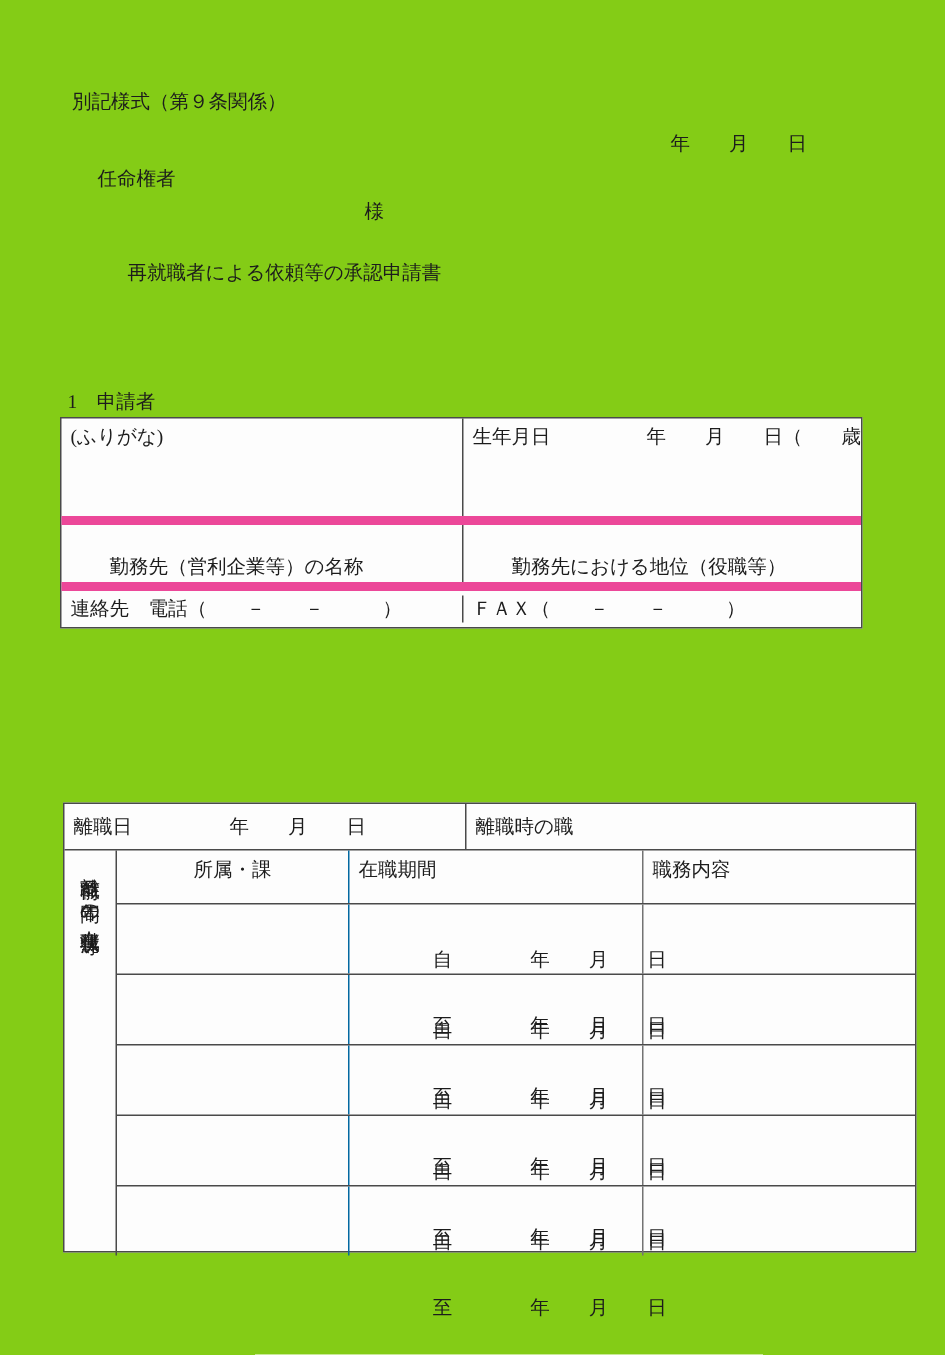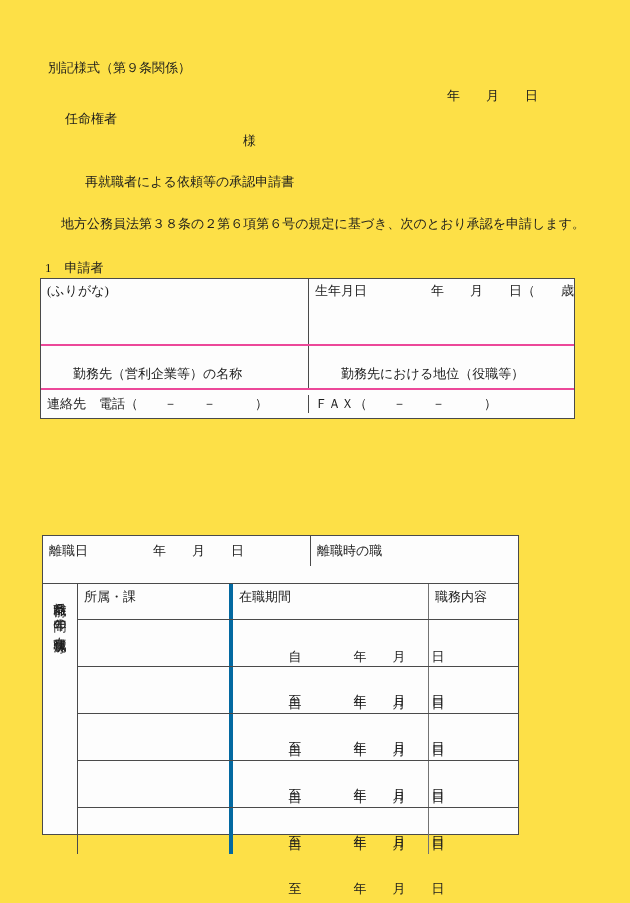--- a/index.html
+++ b/index.html
@@ -4,84 +4,83 @@
 <style>
   * { margin: 0; padding: 0; box-sizing: border-box; }
   html, body { background: #ffffff; }
   body {
     width: 630px; height: 903px;
     font-family: "Liberation Serif", "DejaVu Serif", serif;
     color: #1c1c1c;
     font-size: 13px;
     position: relative;
   }
-  .page { position: absolute; left: 0; top: 0; width: 630px; height: 903px; background: #fde047; }
+  .page { position: absolute; left: 0; top: 0; width: 630px; height: 903px; background: #84cc16; }
   .t { position: absolute; white-space: pre; line-height: 1.2; }
 
   
   .table1 {
     position: absolute; left: 40px; top: 278px; width: 535px;
     border: 1px solid #4a4a4a; background: #fdfdfd;
   }
-  .table1 .row { display: flex; border-top: 2px solid #ec4899; }
+  .table1 .row { display: flex; border-top: 6px solid #ec4899; }
   .table1 .row:first-child { border-top: none; }
   .cell { padding: 3px 6px; white-space: pre; overflow: hidden; }
   .split-l { width: 268px; border-right: 1px solid #4a4a4a; flex: none; }
   .split-r { flex: 1; }
   .r1 { height: 65px; }
   .r1 .cell { display: flex; justify-content: space-between; padding-bottom: 6px; }
   .r2 { height: 44px; }
   .r3 { height: 30px; align-items: center; }
   .r3 .cell { display: flex; align-items: flex-start; padding-top: 0; padding-bottom: 0; }
   .r4 { height: 61px; }
   .birth-fields { padding-left: 64px; }
 
   
   .table2 {
-    position: absolute; left: 42px; top: 535px; width: 477px; height: 300px;
+    position: absolute; left: 42px; top: 535px; width: 569px; height: 300px;
     border: 1px solid #4a4a4a; background: #fdfdfd;
-    display: flex; flex-direction: column; gap: 17px;
+    display: flex; flex-direction: column;
   }
   .t2-rowA { display: flex; height: 30px; flex: none; }
   .t2-rowA .a1 { width: 268px; border-right: 1px solid #4a4a4a; display: flex; align-items: center; padding: 0 6px; white-space: pre; }
   .t2-rowA .a2 { flex: 1; display: flex; align-items: center; padding: 0 6px; white-space: pre; }
   .t2-lower { display: flex; flex: 1; border-top: 1px solid #4a4a4a; }
   .vcol {
     width: 35px; flex: none; border-right: 1px solid #4a4a4a;
     display: flex; justify-content: center; padding-top: 8px;
   }
   .vtext {
     writing-mode: vertical-rl; text-orientation: upright;
     letter-spacing: 1px; line-height: 1; white-space: pre;
   }
   .t2-grid { flex: 1; display: flex; flex-direction: column; }
   .t2-head { display: flex; height: 35px; flex: none; }
   .t2-head > div { padding: 4px 6px; white-space: pre; }
   .t2-datarow { display: flex; height: 47px; flex: none; border-top: 1px solid #4a4a4a; }
-  .c-dept { width: 155px; flex: none; border-right: 4px solid #0369a1; }
+  .c-dept { width: 155px; flex: none; border-right: 1px solid #0369a1; text-align: center; }
   .c-period { width: 196px; flex: none; border-right: 1px solid #737373; }
   .c-duty { flex: 1; }
   .period-lines { padding: 4px 0 0 10px; line-height: 22px; white-space: pre; }
 </style>
 </head>
 <body>
 
 <div class="page">
 
   <div class="t" style="left:48px; top:60px;">別記様式（第９条関係）</div>
 
   <div class="t" style="left:447px; top:88px;">年　　月　　日</div>
 
   <div class="t" style="left:65px; top:111px;">任命権者</div>
 
   <div class="t" style="left:243px; top:133px;">様</div>
 
   <div class="t" style="left:85px; top:174px;">再就職者による依頼等の承認申請書</div>
 
-  <div class="t" style="left:61px; top:216px;">地方公務員法第３８条の２第６項第６号の規定に基づき、次のとおり承認を申請します。</div>
 
   <div class="t" style="left:45px; top:260px;">1　申請者</div>
 
   <div class="table1">
     <div class="row r1">
       <div class="cell split-l">
         <span>(ふりがな)</span>
       </div>
       <div class="cell split-r">
         <span>生年月日</span>

